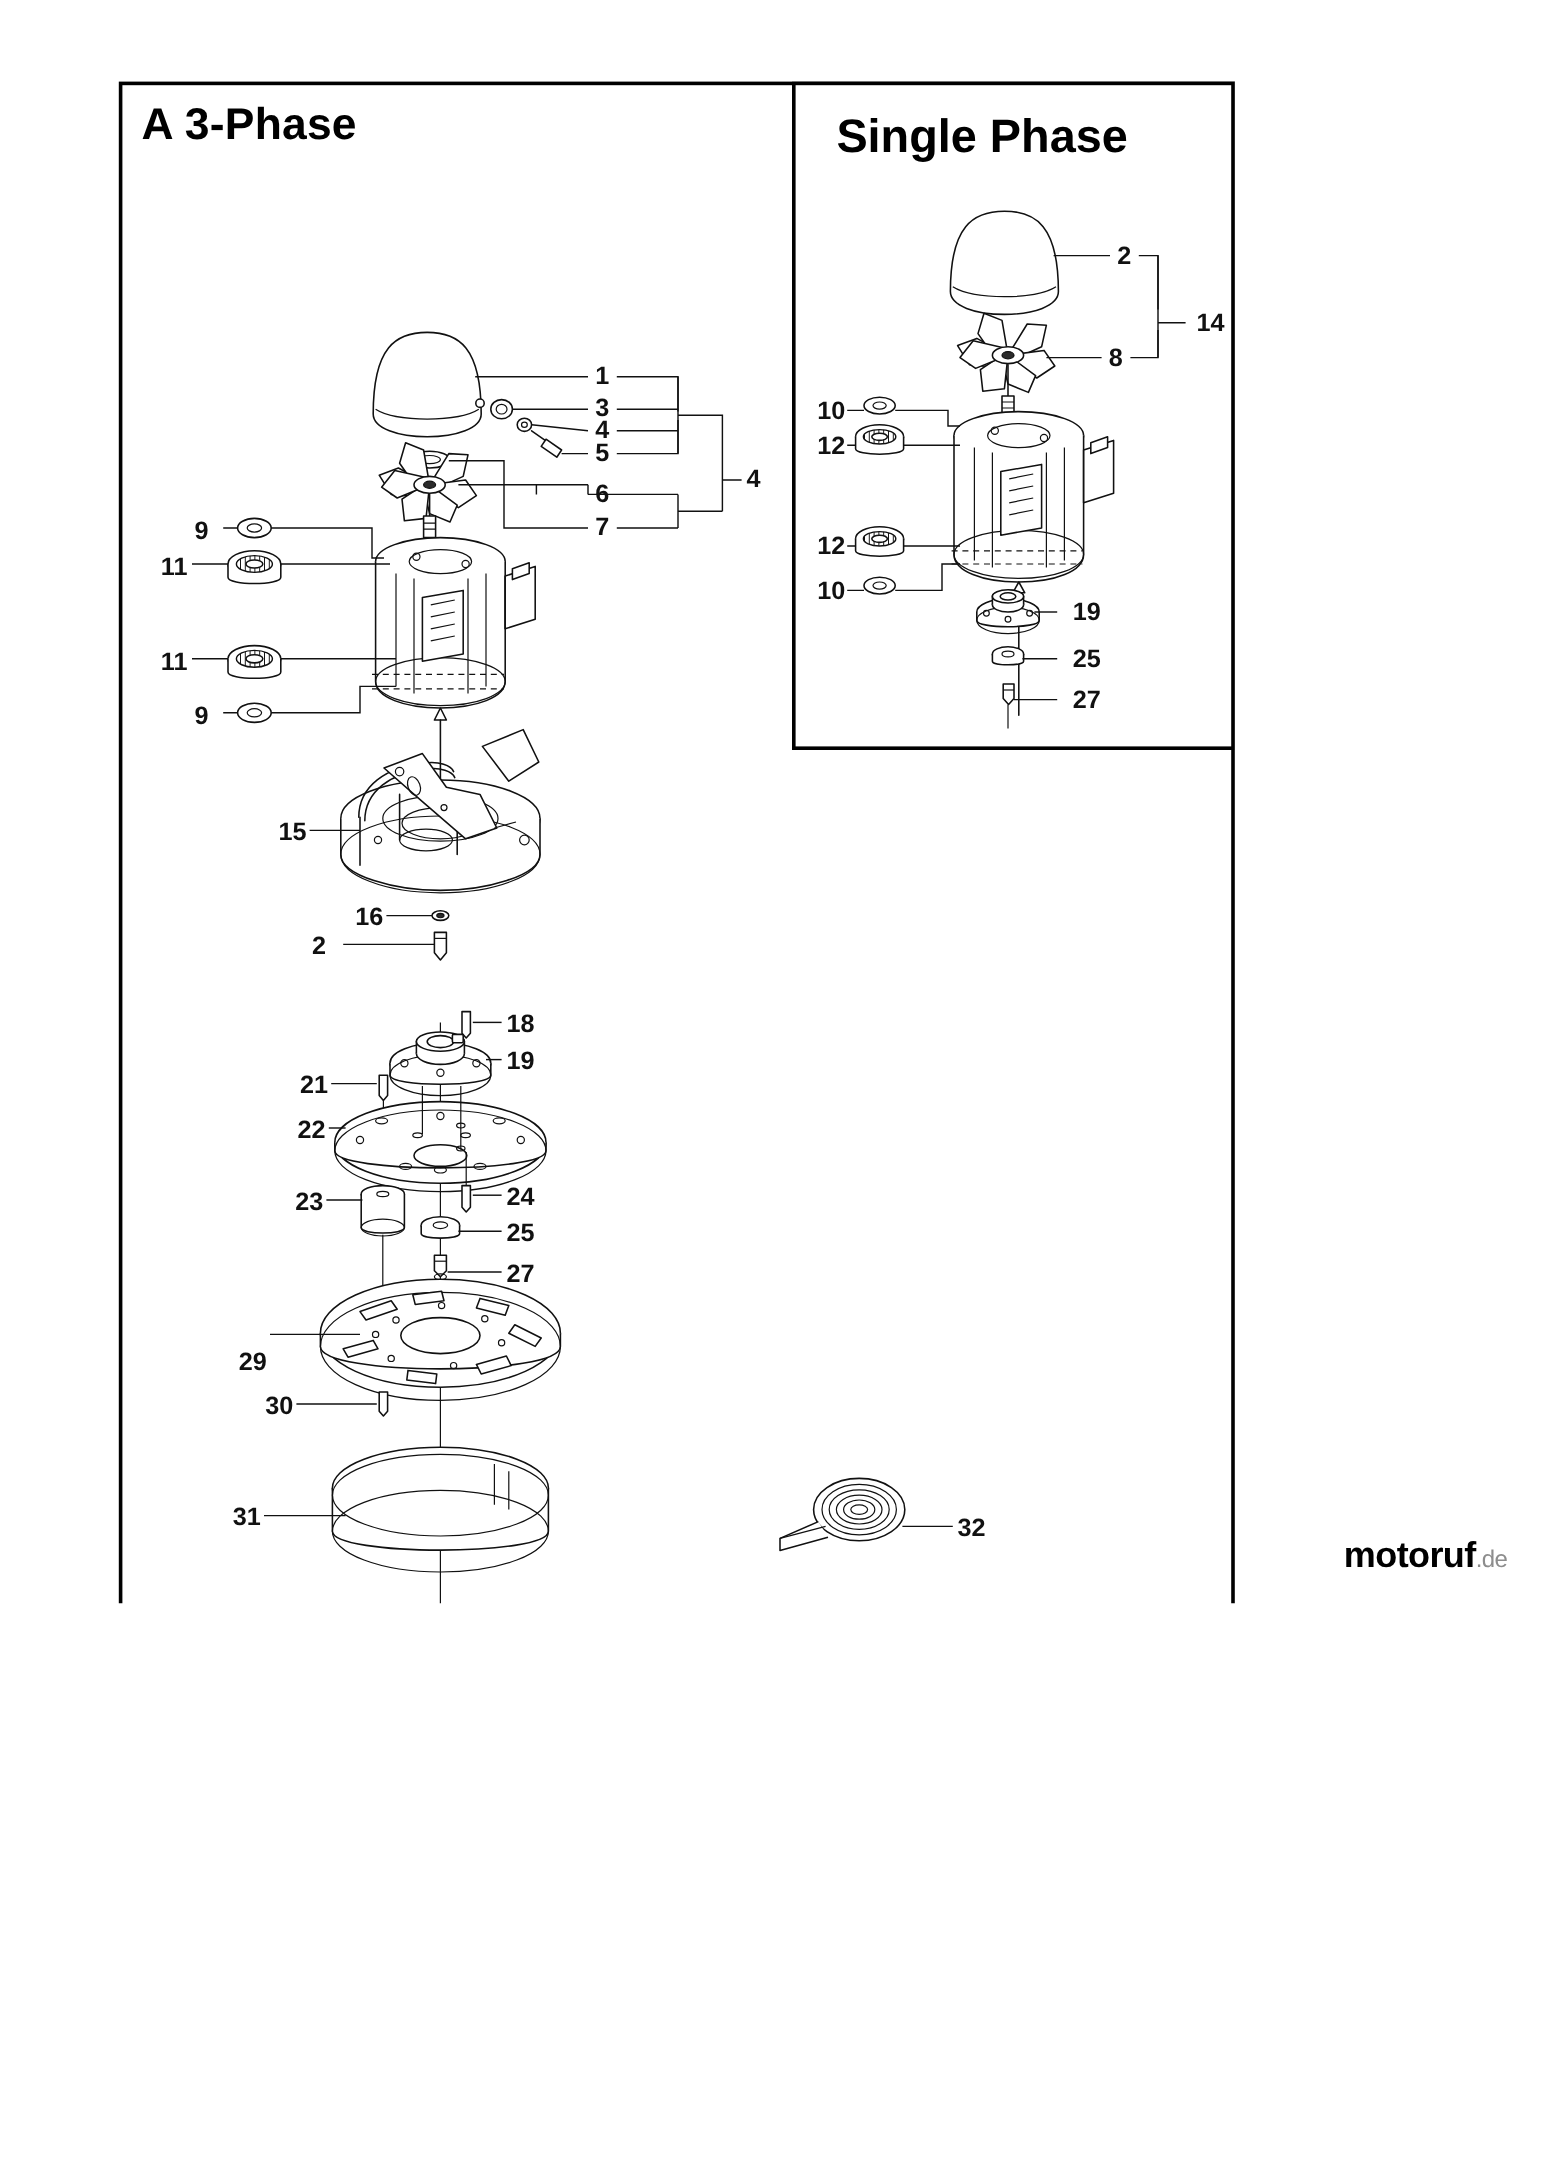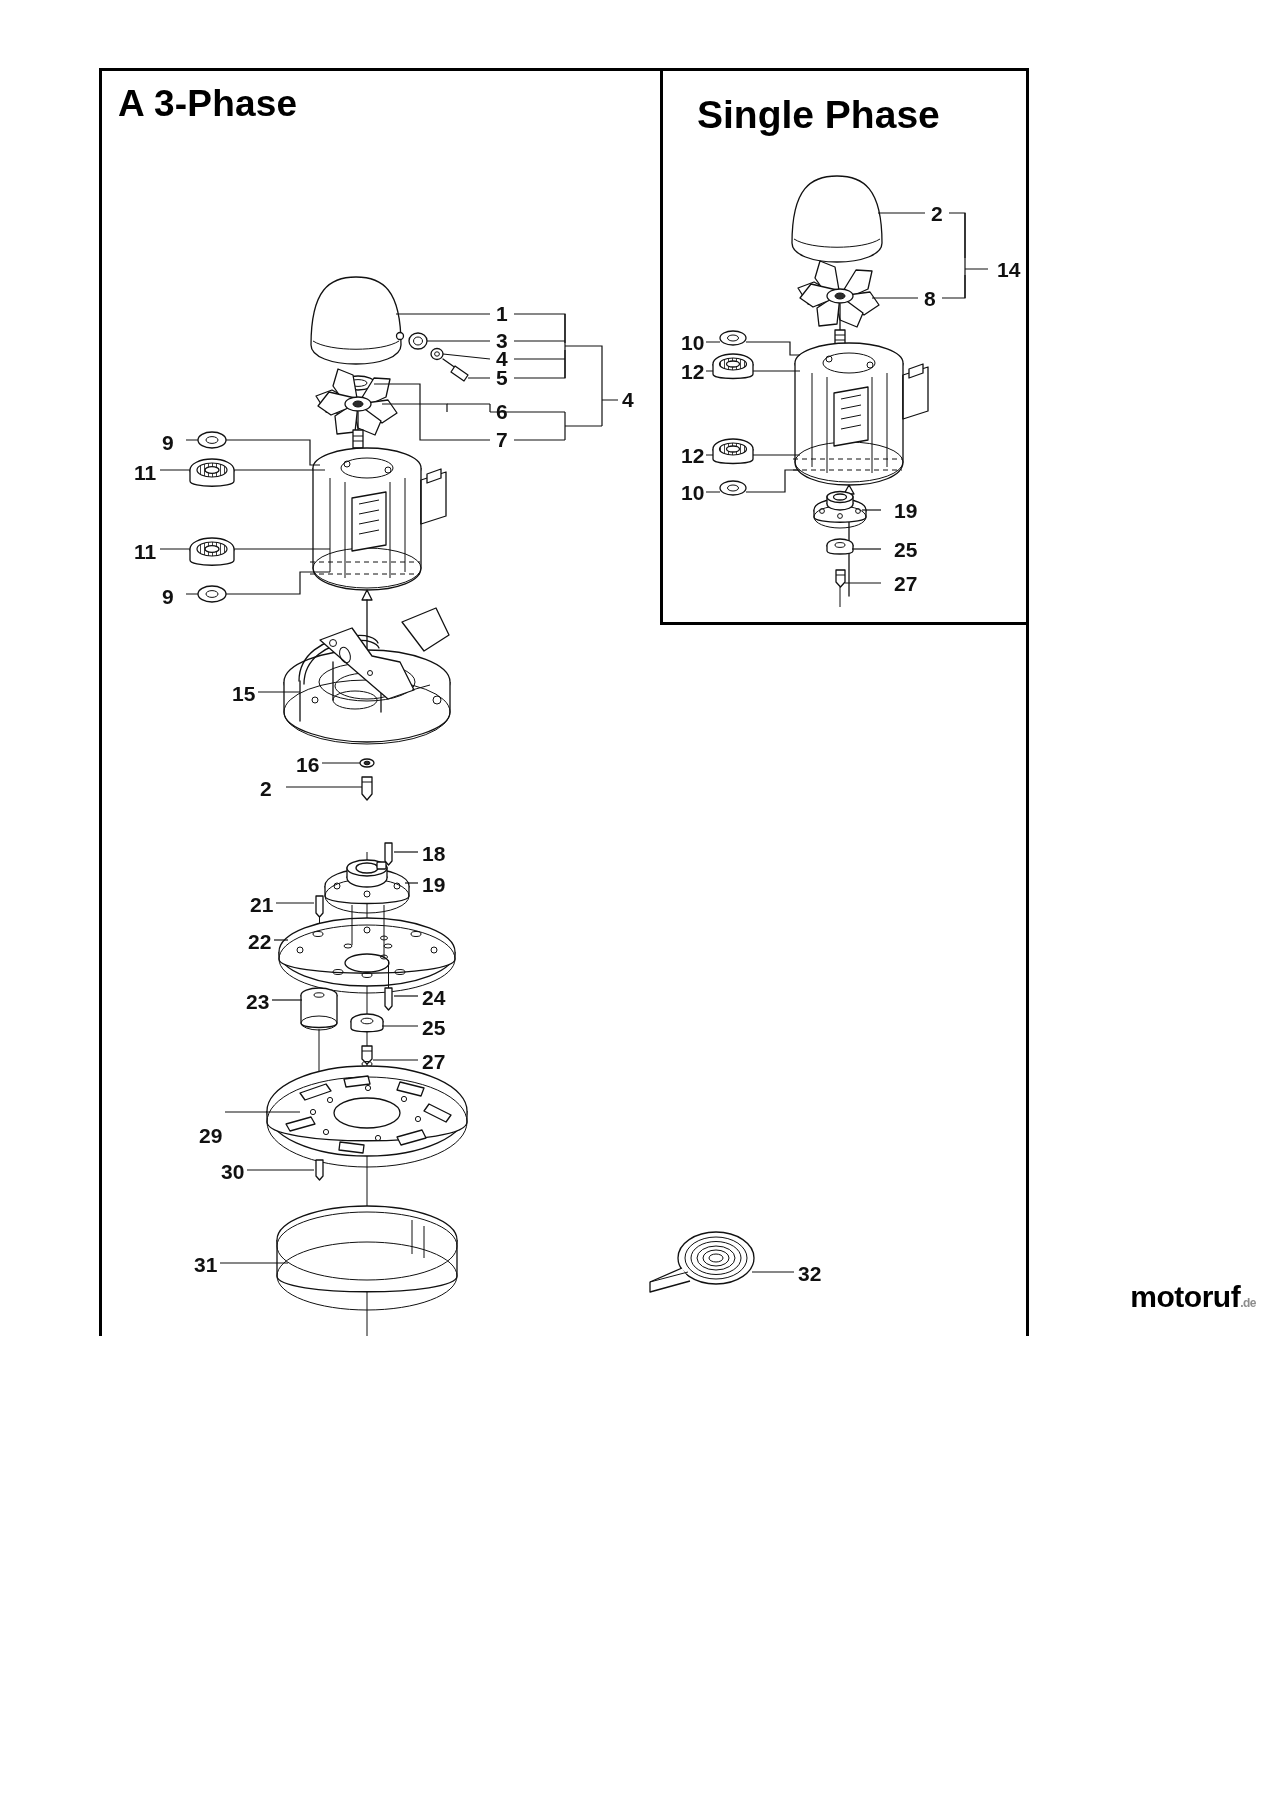--- a/index.html
+++ b/index.html
@@ -24,21 +24,21 @@
   .num{position:absolute;font-size:21px;font-weight:bold;color:#111;
        line-height:1;white-space:nowrap;}
 
   
   #art{position:absolute;left:0;top:0;width:1284px;height:1800px;pointer-events:none;}
 
   
   .wm{position:absolute;right:28px;bottom:22px;font-size:30px;font-weight:bold;
       letter-spacing:-0.5px;font-family:"Liberation Sans",sans-serif;}
   .wm .a{color:#000000;}
-  .wm .b{color:#8d8d8d;font-size:12px;font-weight:bold;}
+  .wm .b{color:#8d8d8d;font-size:20px;font-weight:normal;}
 </style>
 </head>
 <body>
 
 <div id="sheet">
 
   <div class="outer-box"></div>
   <div class="sub-box"></div>
 
   <div class="title-main">A 3-Phase</div>

